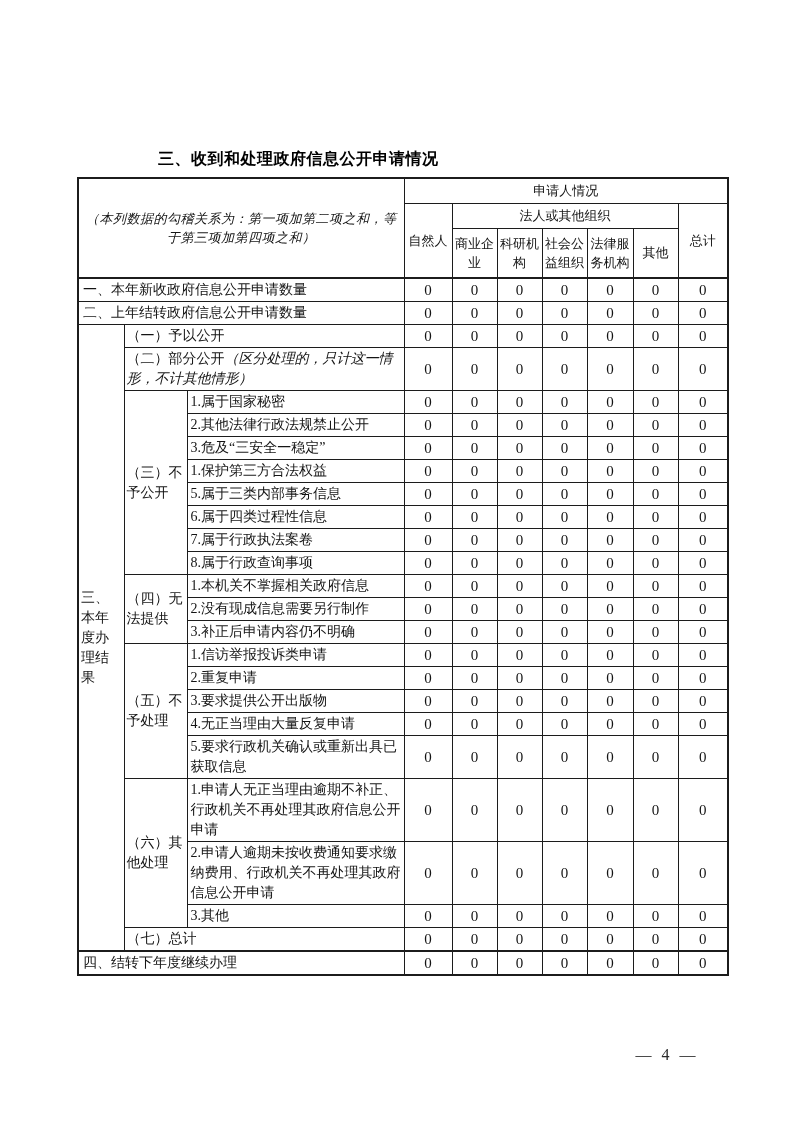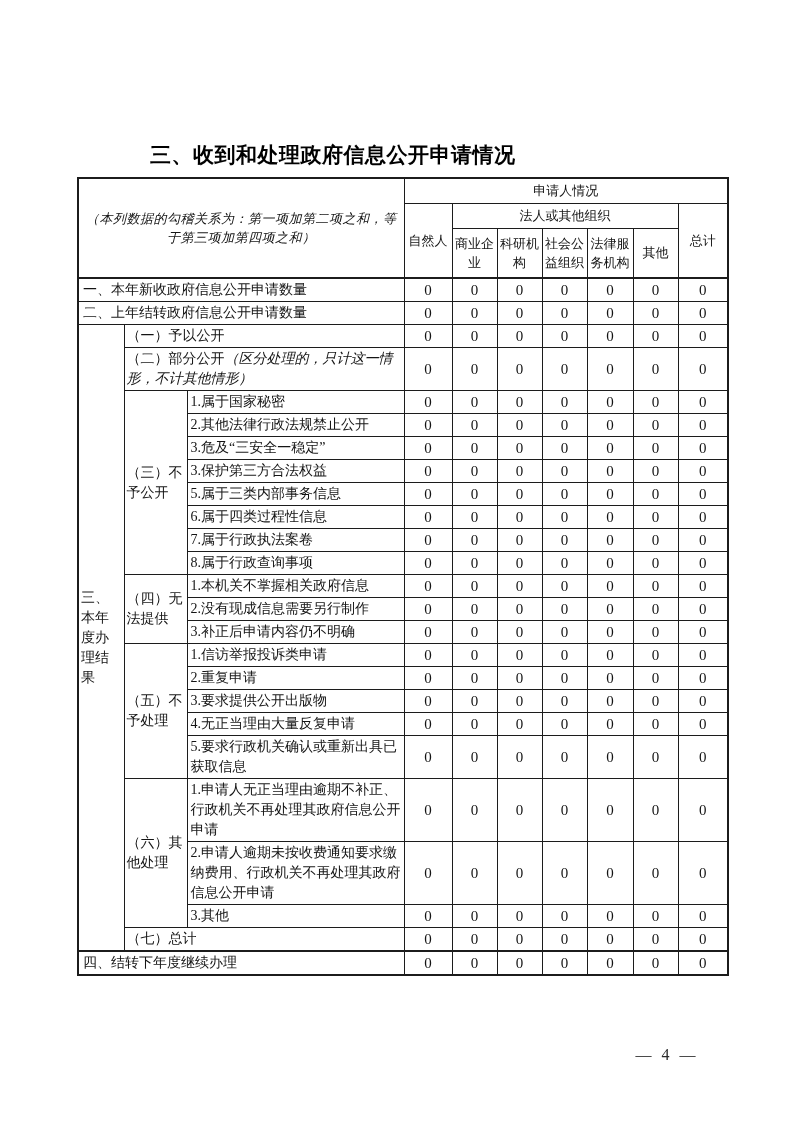--- a/index.html
+++ b/index.html
@@ -6,22 +6,22 @@
   .page{
     position:relative;
     width:793px;height:1122px;
     background:#ffffff;
     color:#111;
     font-family:"Liberation Serif","DejaVu Serif",serif;
     overflow:hidden;
     margin:0 auto;
   }
   .title{
-    position:absolute;left:150px;top:141px;margin:0;
-    font-size:21px;font-weight:bold;letter-spacing:0.5px;
+    position:absolute;left:150px;top:141px;margin:8px;
+    font-size:16px;font-weight:bold;letter-spacing:0.5px;
     font-family:"Liberation Sans","DejaVu Sans",sans-serif;
     color:#000;
   }
   table.tbl{
     position:absolute;left:77px;top:177px;
     width:650px;
     border-collapse:collapse;table-layout:fixed;
     border:2px solid #1c1c1c;
   }
   .tbl th,.tbl td{
@@ -164,21 +164,21 @@
           <td class="lbl item">3.危及“三安全一稳定”</td>
           <td class="val">0</td>
           <td class="val">0</td>
           <td class="val">0</td>
           <td class="val">0</td>
           <td class="val">0</td>
           <td class="val">0</td>
           <td class="val">0</td>
         </tr>
         <tr>
-          <td class="lbl item">3.保护第三方合法权益</td>
+          <td class="lbl item">1.保护第三方合法权益</td>
           <td class="val">0</td>
           <td class="val">0</td>
           <td class="val">0</td>
           <td class="val">0</td>
           <td class="val">0</td>
           <td class="val">0</td>
           <td class="val">0</td>
         </tr>
         <tr>
           <td class="lbl item">5.属于三类内部事务信息</td>

